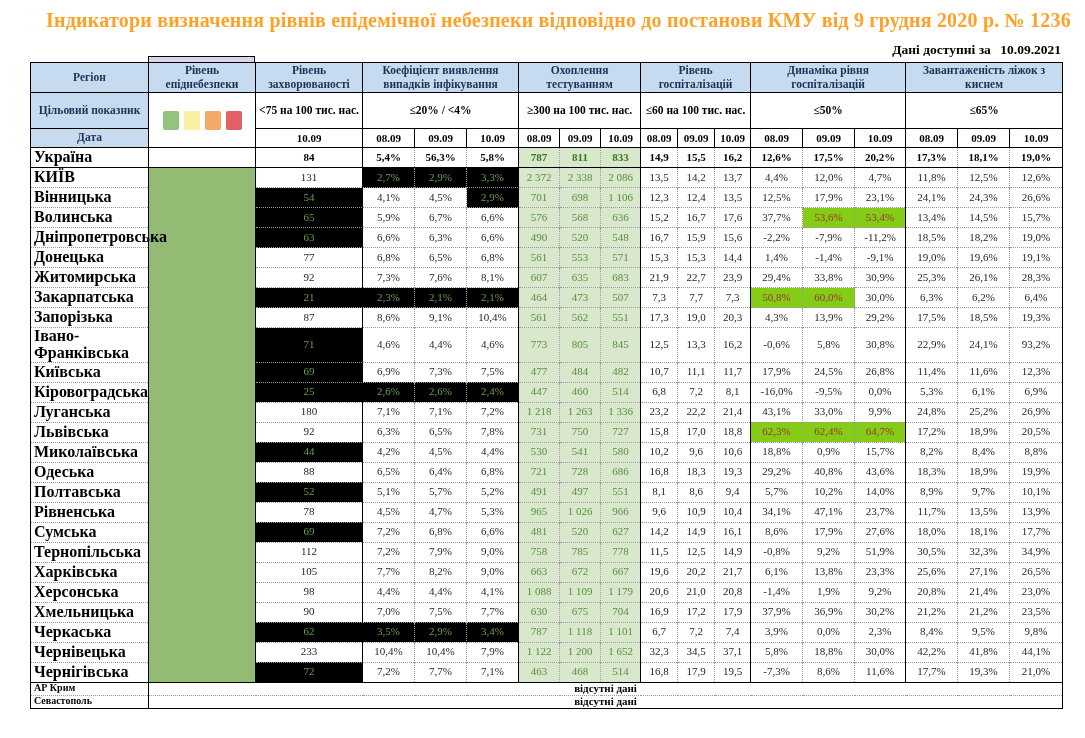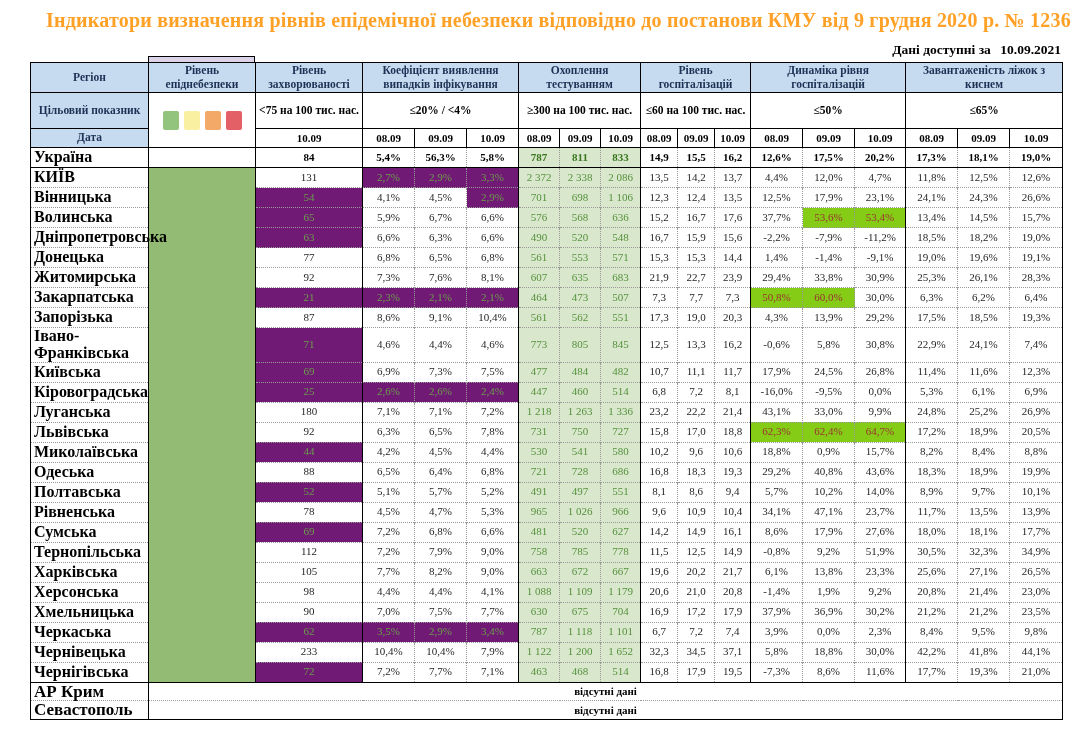--- a/index.html
+++ b/index.html
@@ -40,29 +40,29 @@
   tbody th.reg{
     text-align:left;font-weight:bold;font-size:16px;padding:0 3px;
     border-top:1px dotted #999;background:#fff;line-height:1.05;
   }
   tbody td{
     text-align:center;font-size:11px;padding:0 2px;color:#262626;
     border-top:1px dotted #999;line-height:1.05;
   }
   .gb{border-left:1px solid #000;}
   .sb{border-left:1px dotted #999;}
-  td.g{background:#701a75;color:#6b9d4a;}
+  td.g{background:#000000;color:#6b9d4a;}
   td.t{background:#d9e7cd;color:#55913c;}
   td.r{background:#84cc16;color:#9c3232;}
   td.epidg{background:#93bb74;}
   tr.urow td{font-weight:bold;color:#000;}
   tr.urow td.t{color:#38761d;}
   tr.st td, tr.st th{border-top:1px solid #000;}
   tr.nd{height:13px;}
-  tr.nd th.reg{font-size:17px;}
+  tr.nd th.reg{font-size:10px;}
   td.nodata{text-align:center;font-weight:bold;font-size:11px;color:#000;}
 </style>
 </head>
 <body>
 
 <div class="title">Індикатори визначення рівнів епідемічної небезпеки відповідно до постанови КМУ від 9 грудня 2020 р. № 1236</div>
 
 <div class="asof">
   <div class="lbl">Станом на</div>
   <div class="box">11.09.2021</div>
@@ -319,21 +319,21 @@
         <td class="sb t">805</td>
         <td class="sb t">845</td>
         <td class="gb">12,5</td>
         <td class="sb">13,3</td>
         <td class="sb">16,2</td>
         <td class="gb">-0,6%</td>
         <td class="sb">5,8%</td>
         <td class="sb">30,8%</td>
         <td class="gb">22,9%</td>
         <td class="sb">24,1%</td>
-        <td class="sb">7,4%</td>
+        <td class="sb">93,2%</td>
       </tr>
       <tr>
         <th class="reg">Київська</th>
         <td class="gb g">69</td>
         <td class="gb">6,9%</td>
         <td class="sb">7,3%</td>
         <td class="sb">7,5%</td>
         <td class="gb t">477</td>
         <td class="sb t">484</td>
         <td class="sb t">482</td>

